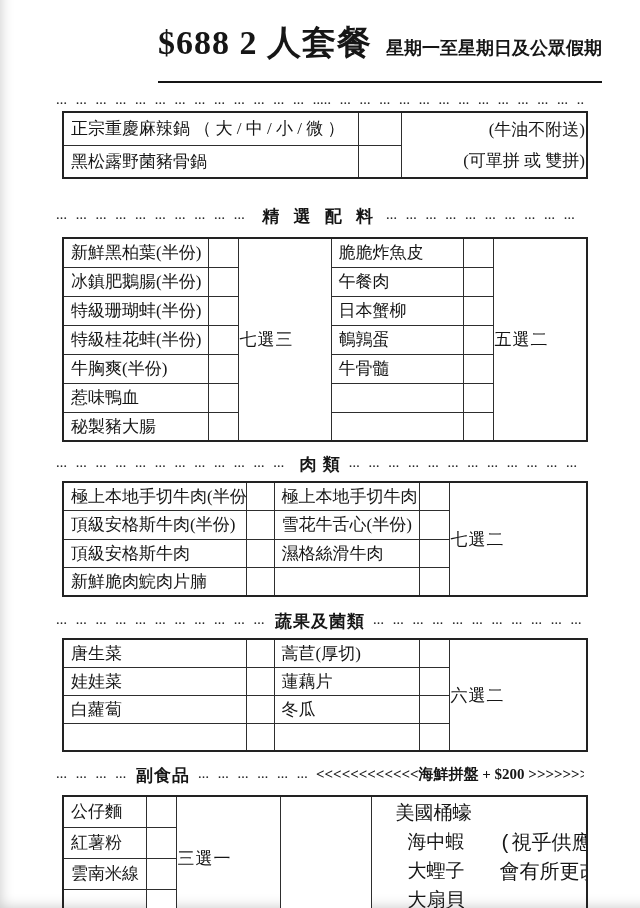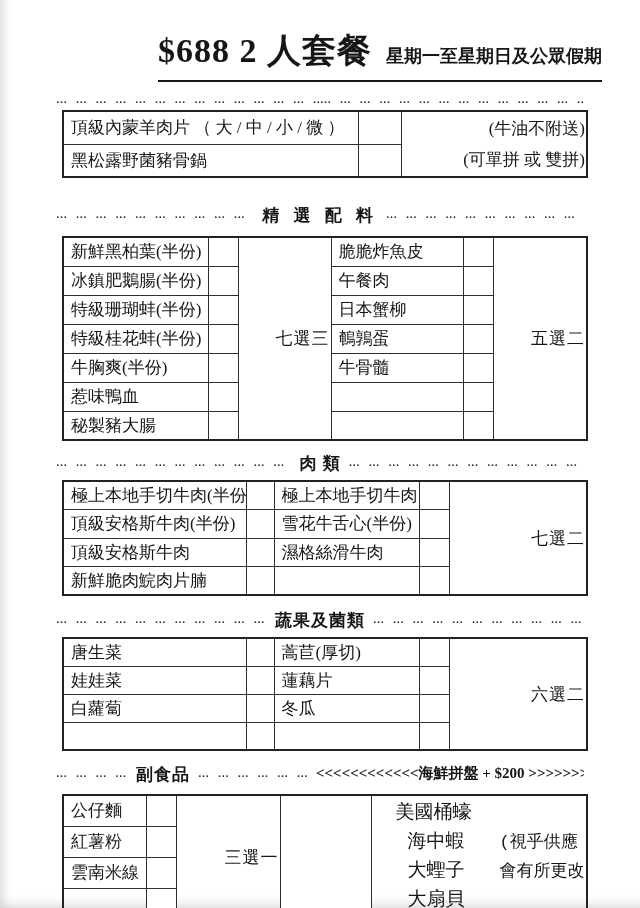--- a/index.html
+++ b/index.html
@@ -7,52 +7,52 @@
     width:640px;height:908px;background:#f2f2f0;
     font-family:"Liberation Serif","DejaVu Serif",serif;
     color:#161616;
   }
   .page{
     width:640px;height:908px;background:#ffffff;box-sizing:border-box;
     padding:0 0 0 0;overflow:hidden;
     box-shadow:inset 8px -8px 14px -8px rgba(0,0,0,0.22);
   }
   
-  .title-wrap{width:fit-content;margin:28px 10px 0 158px;border-bottom:2.6px solid #151515;
-    display:flex;align-items:baseline;gap:14px;padding-bottom:6px;}
+  .title-wrap{width:fit-content;margin:20px 10px 0 158px;border-bottom:2.6px solid #151515;
+    display:flex;align-items:baseline;gap:14px;padding-bottom:15px;}
   .title-main{font-size:34px;font-weight:bold;letter-spacing:1px;white-space:nowrap;}
   .title-sub{font-size:18px;font-weight:bold;white-space:nowrap;}
   
   .sec-header{display:flex;align-items:center;margin:0 56px 0 56px;overflow:hidden;}
   .dots{flex:1 1 auto;overflow:hidden;white-space:nowrap;font-size:11px;font-weight:bold;
     letter-spacing:3px;color:#262626;transform:translateY(-2px);}
   .sec-label{flex:0 0 auto;padding:0 8px;font-size:17px;font-weight:bold;white-space:nowrap;}
   .ls4{letter-spacing:5px;}
   .ls1{letter-spacing:1px;}
   
   table{border-collapse:collapse;table-layout:fixed;margin-left:62px;width:524px;
     border:2.4px solid #222;}
   td{border:1.7px solid #2e2e2e;box-sizing:border-box;overflow:hidden;}
   td.item{font-size:17px;padding:1px 2px 1px 7px;white-space:nowrap;}
-  td.rule{font-size:17px;text-align:right;vertical-align:middle;letter-spacing:1px;}
+  td.rule{font-size:17px;text-align:left;vertical-align:middle;letter-spacing:1px;}
   td.note{font-size:17px;vertical-align:middle;padding-left:8px;}
   td.note .nline{line-height:31px;white-space:nowrap;text-align:right;}
   td.blank{background:#fff;}
   
   .t-soup td{height:33px;}
   .t-ing td{height:29px;}
   .t-meat td{height:28.5px;}
   .t-veg td{height:28px;}
   .t-side td{height:31px;font-family:Liberation Mono, monospace;}
   
   td.seafood{vertical-align:middle;padding:2px 0 2px 10px;font-size:19px;}
   .sf-row{display:flex;line-height:29px;white-space:nowrap;margin-left:14px;}
   .sf-indent{padding-left:12px;}
   .sf-name{width:92px;flex:0 0 auto;}
-  .sf-note{flex:0 0 auto;font-size:17px;}
+  .sf-note{flex:0 0 auto;font-size:20px;}
   
   .sides-header .dots.d1{flex:0 0 72px;}
   .sides-header .dots.d2{flex:0 0 118px;}
   .sides-header .banner{margin-left:auto;font-size:15px;font-weight:bold;white-space:nowrap;
     letter-spacing:0px;transform:translateY(-1px);}
   
   .mt-h1{margin-top:13px;margin-bottom:3px;}
   .mt-h2{margin-top:26px;margin-bottom:9px;}
   .mt-h3{margin-top:11px;margin-bottom:5px;}
   .mt-h4{margin-top:13px;margin-bottom:5px;}
@@ -74,21 +74,21 @@
   </div>
 
   <table class="t-soup">
     <colgroup>
         <col style="width:295px">
         <col style="width:43px">
         <col style="width:186px">
       </colgroup>
     <tbody>
         <tr>
-      <td class="item">頂級內蒙羊肉片 （ 大 / 中 / 小 / 微 ）</td>
+      <td class="item">正宗重慶麻辣鍋 （ 大 / 中 / 小 / 微 ）</td>
       <td class="blank"></td>
       <td class="note" rowspan="2">
         <div class="nline">(牛油不附送)</div>
         <div class="nline">(可單拼 或 雙拼)</div>
       </td>
     </tr>
     <tr>
       <td class="item">黑松露野菌豬骨鍋</td>
       <td class="blank"></td>
     </tr>

